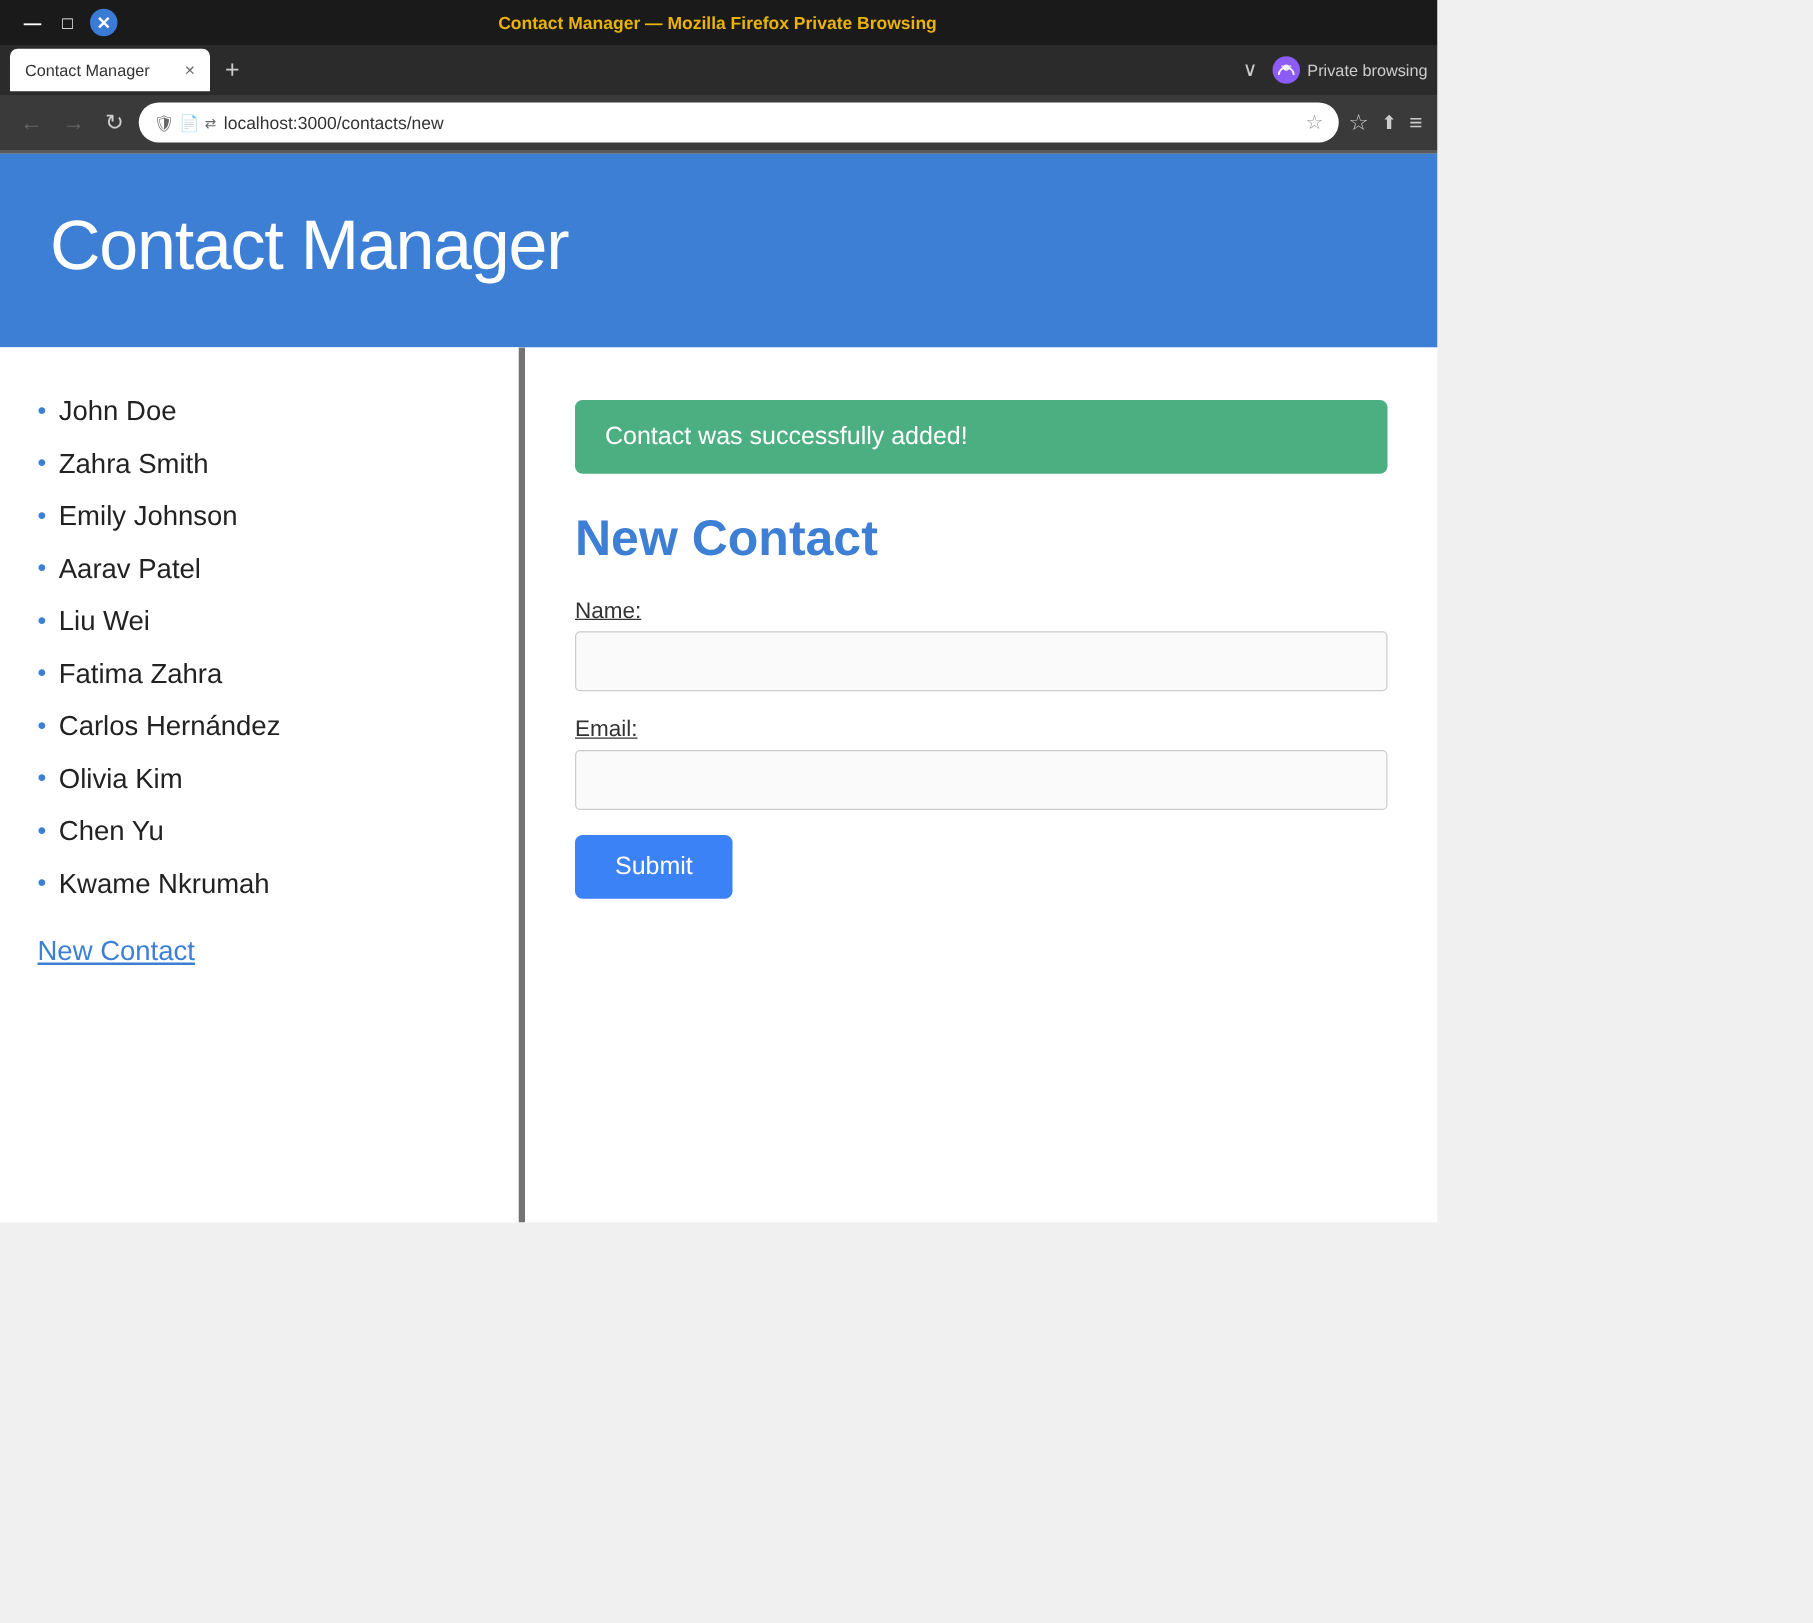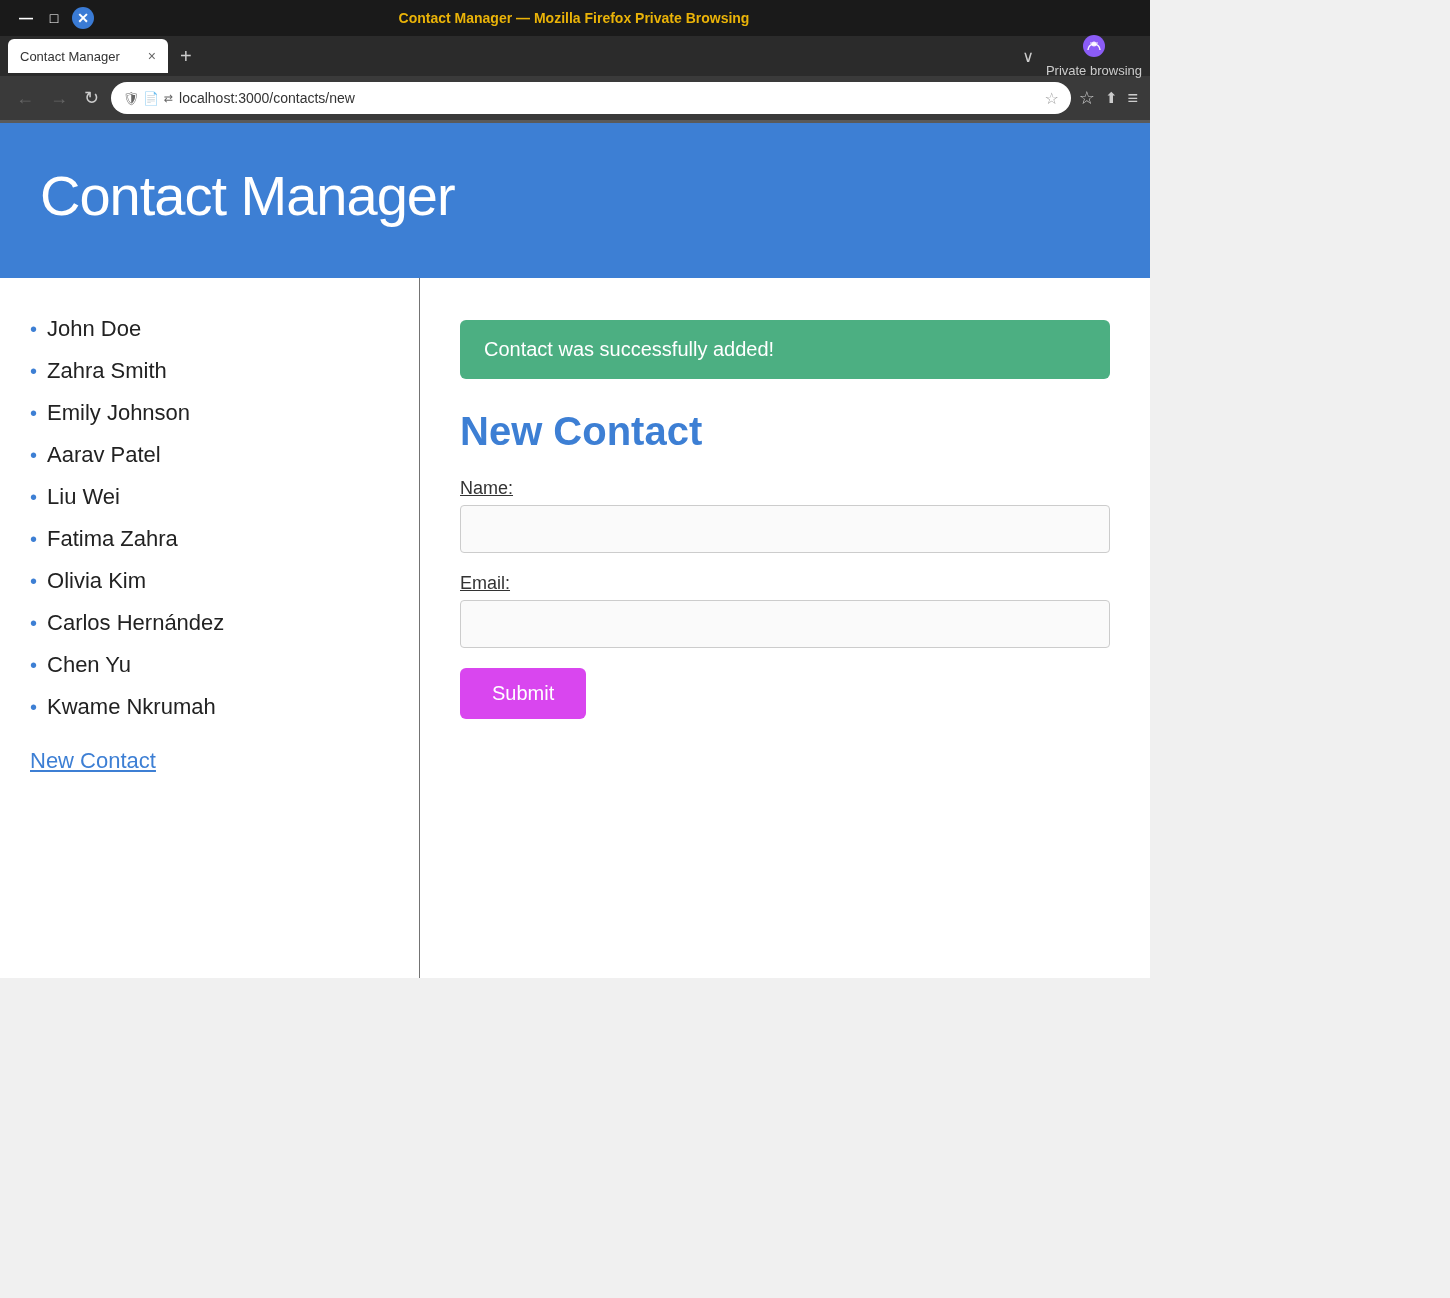--- a/index.html
+++ b/index.html
@@ -95,21 +95,20 @@
       align-items: center;
       gap: 12px;
       color: #ccc;
     }
     .private-browsing-badge {
       display: flex;
       align-items: center;
       gap: 6px;
       color: #ccc;
       font-size: 13px;
-      flex-direction: column;
     }
     .private-icon {
       width: 22px;
       height: 22px;
       background: #8b5cf6;
       border-radius: 50%;
       display: flex;
       align-items: center;
       justify-content: center;
       font-size: 12px;
@@ -191,21 +190,21 @@
     .page-body {
       background: #fff;
       display: flex;
       min-height: 700px;
     }
 
     
     .sidebar {
       width: 420px;
       padding: 30px 30px;
-      border-right: 1px solid #737373;
+      border-right: 5px solid #737373;
       background: #fff;
     }
     .contact-list {
       list-style: none;
       padding: 0;
     }
     .contact-list li {
       display: flex;
       align-items: center;
       gap: 10px;
@@ -258,21 +257,21 @@
       width: 100%;
       border: 1px solid #ccc;
       border-radius: 4px;
       padding: 10px 12px;
       font-size: 16px;
       margin-bottom: 20px;
       height: 48px;
       background: #fafafa;
     }
     .submit-btn {
-      background: #d946ef;
+      background: #3b82f6;
       color: #fff;
       border: none;
       border-radius: 6px;
       padding: 14px 32px;
       font-size: 20px;
       cursor: pointer;
     }
   </style>
 </head>
 <body>
@@ -339,22 +338,22 @@
 
   <div class="sidebar">
     <ul class="contact-list">
 
     <li>John Doe</li>
         <li>Zahra Smith</li>
         <li>Emily Johnson</li>
         <li>Aarav Patel</li>
         <li>Liu Wei</li>
         <li>Fatima Zahra</li>
+        <li>Carlos Hernández</li>
         <li>Olivia Kim</li>
-        <li>Carlos Hernández</li>
         <li>Chen Yu</li>
         <li>Kwame Nkrumah</li>
       </ul>
     <a class="new-contact-link">New Contact</a>
   </div>
 
   <div class="main-content">
     <div class="success-banner">Contact was successfully added!</div>
     <h2 class="form-title">New Contact</h2>
     <form>

